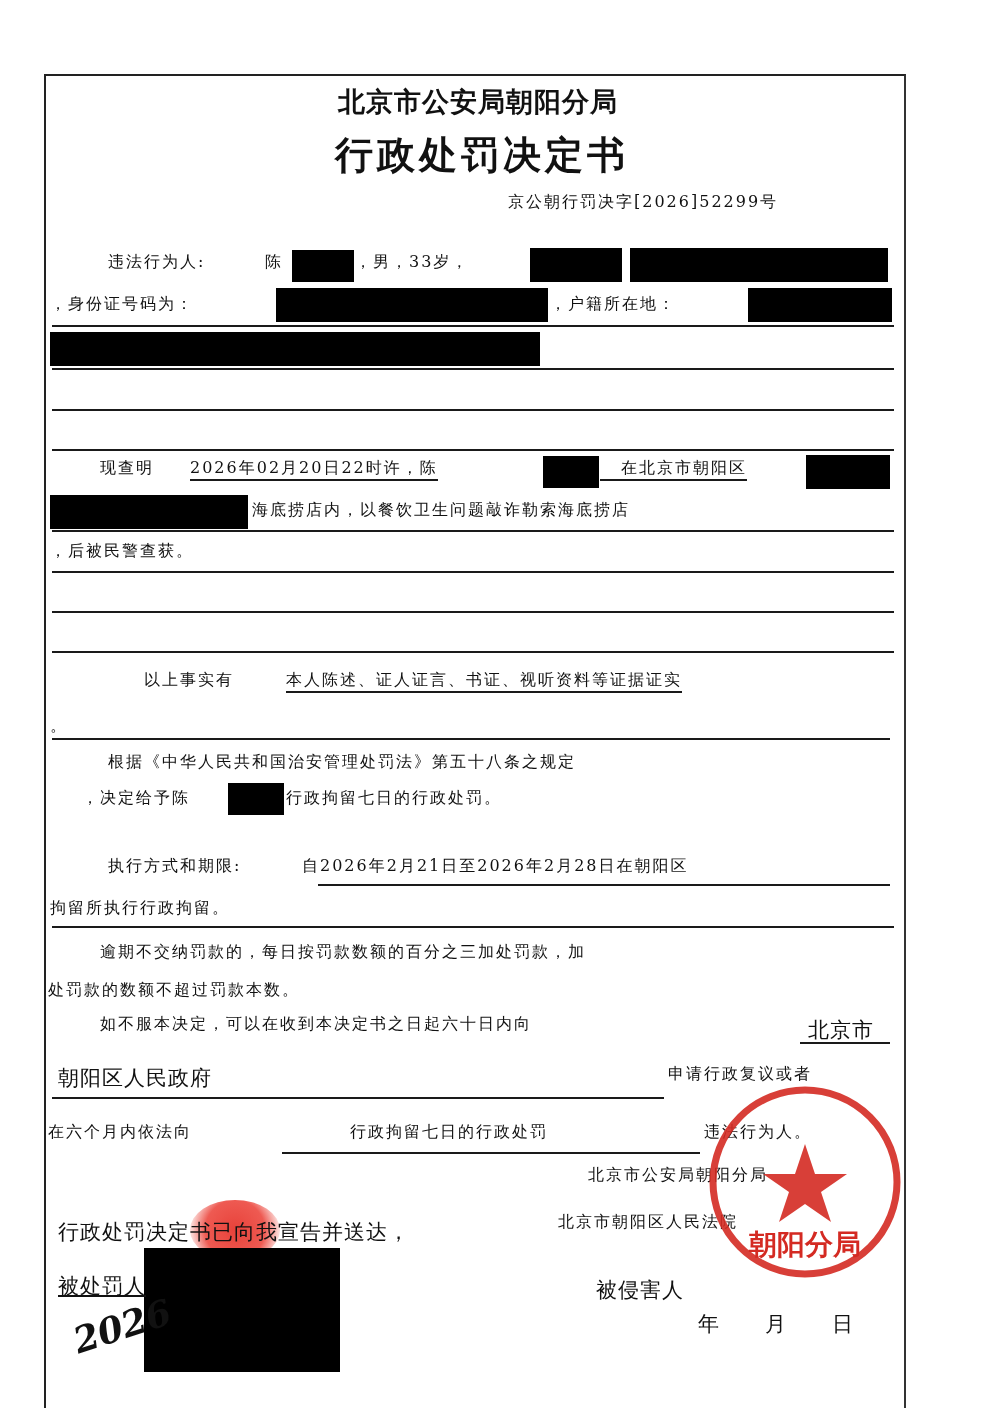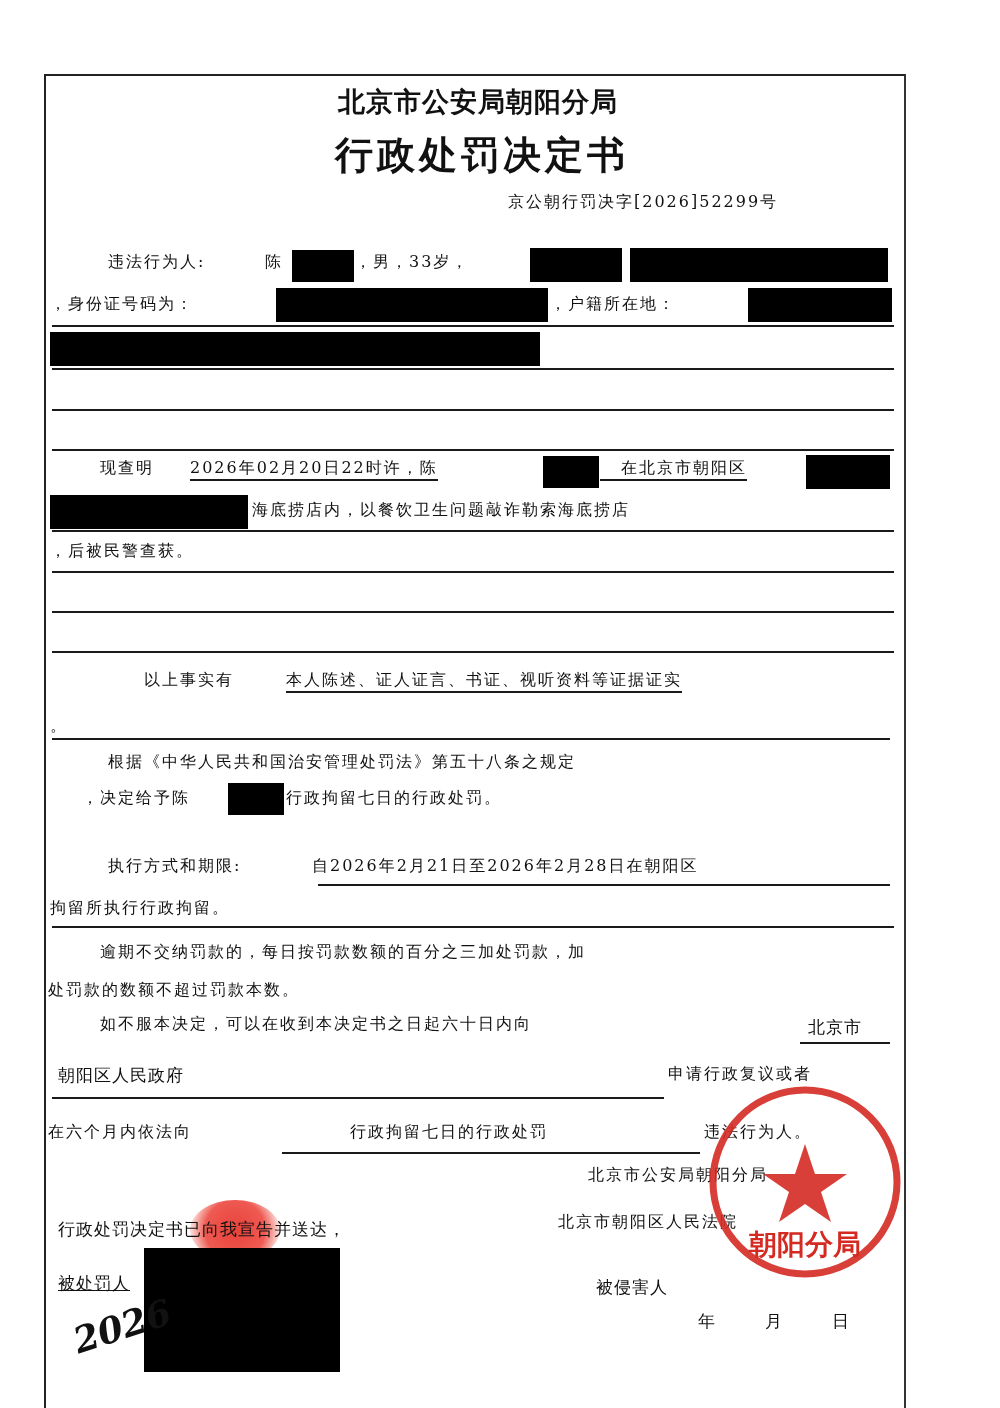--- a/index.html
+++ b/index.html
@@ -4,21 +4,21 @@
 <style>
   html, body { margin:0; padding:0; background:#ffffff; }
   body { width:1000px; height:1408px; position:relative; overflow:hidden;
          font-family:"DejaVu Serif","Liberation Serif",serif; color:#111; }
   .frame { position:absolute; left:44px; top:74px; width:858px; height:1340px;
            border-left:2px solid #222; border-top:2px solid #222; border-right:2px solid #333; }
   .abs { position:absolute; white-space:nowrap; }
   .h1 { font-size:27px; font-weight:bold; letter-spacing:1px; }
   .h2 { font-size:38px; font-weight:bold; letter-spacing:4px; }
   .t { font-size:16px; letter-spacing:2px; }
-  .ts { font-size:17px; letter-spacing:1px; }
+  .ts { font-size:21px; letter-spacing:1px; }
   .rule { position:absolute; height:2px; background:#1a1a1a; }
   .redact { position:absolute; background:#000; }
   .u { border-bottom:2px solid #1a1a1a; }
   .seal { position:absolute; left:705px; top:1082px; width:200px; height:200px; }
   .fp { position:absolute; left:190px; top:1200px; width:90px; height:60px;
         border-radius:50%; background:radial-gradient(circle,#e8423a 0%,#ee5a52 55%,rgba(240,120,110,0.3) 80%,transparent 100%); }
   .sig { position:absolute; left:72px; top:1305px; font-family:"DejaVu Serif",serif;
          font-style:italic; font-weight:bold; font-size:36px; transform:rotate(-18deg); }
 </style>
 </head>
@@ -64,21 +64,21 @@
 <div class="abs t u" style="left:250px;top:670px;margin-left:36px;">本人陈述、证人证言、书证、视听资料等证据证实</div>
 <div class="abs t" style="left:50px;top:716px;">。</div>
 <div class="rule" style="left:52px;top:738px;width:838px;"></div>
 
 <div class="abs t" style="left:108px;top:752px;">根据《中华人民共和国治安管理处罚法》第五十八条之规定</div>
 <div class="abs t" style="left:50px;top:788px;margin-left:32px;">，决定给予陈</div>
 <div class="redact" style="left:228px;top:783px;width:56px;height:32px;"></div>
 <div class="abs t" style="left:286px;top:788px;">行政拘留七日的行政处罚。</div>
 
 <div class="abs t" style="left:108px;top:856px;">执行方式和期限:</div>
-<div class="abs t" style="left:312px;top:856px;">自2026年2月21日至2026年2月28日在朝阳区</div>
+<div class="abs t" style="left:302px;top:856px;">自2026年2月21日至2026年2月28日在朝阳区</div>
 <div class="rule" style="left:318px;top:884px;width:572px;"></div>
 <div class="abs t" style="left:50px;top:898px;text-align:center;">拘留所执行行政拘留。</div>
 <div class="rule" style="left:52px;top:926px;width:842px;"></div>
 
 <div class="abs t" style="left:100px;top:942px;">逾期不交纳罚款的，每日按罚款数额的百分之三加处罚款，加</div>
 <div class="abs t" style="left:48px;top:980px;">处罚款的数额不超过罚款本数。</div>
 
 <div class="abs t" style="left:100px;top:1014px;">如不服本决定，可以在收到本决定书之日起六十日内向</div>
 <div class="abs ts" style="left:808px;top:1016px;">北京市</div>
 <div class="rule" style="left:800px;top:1042px;width:90px;"></div>

